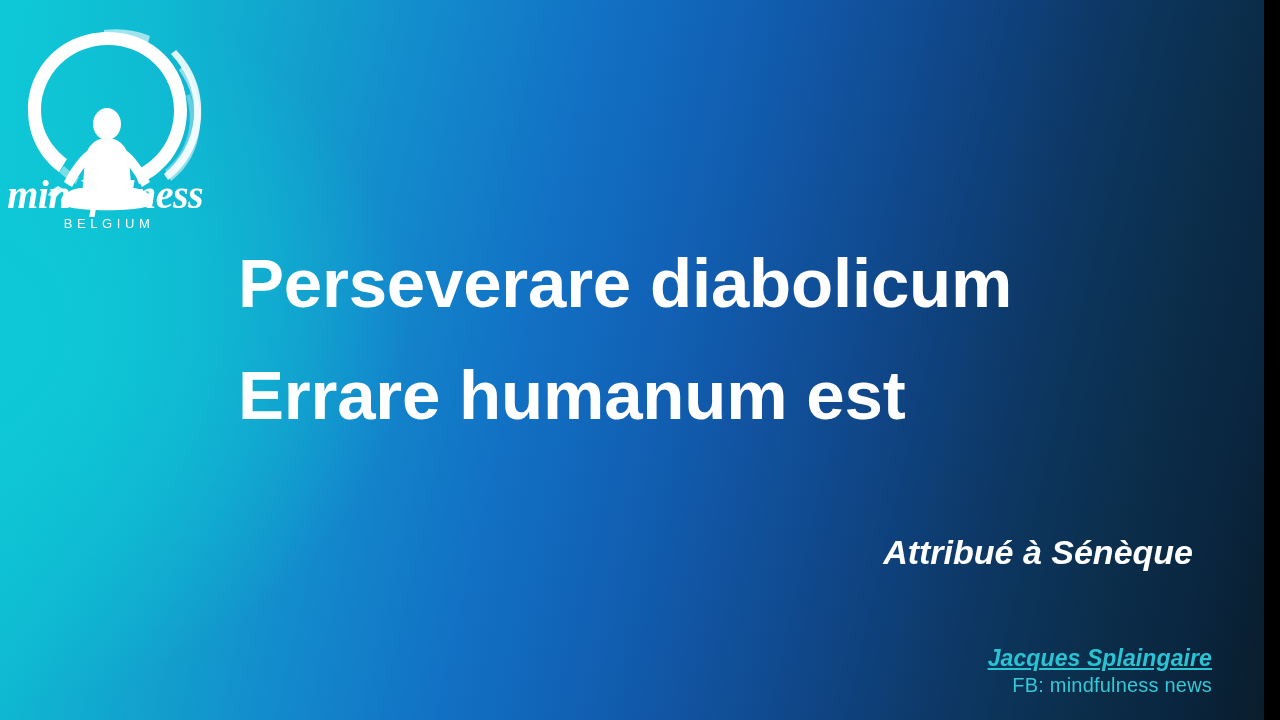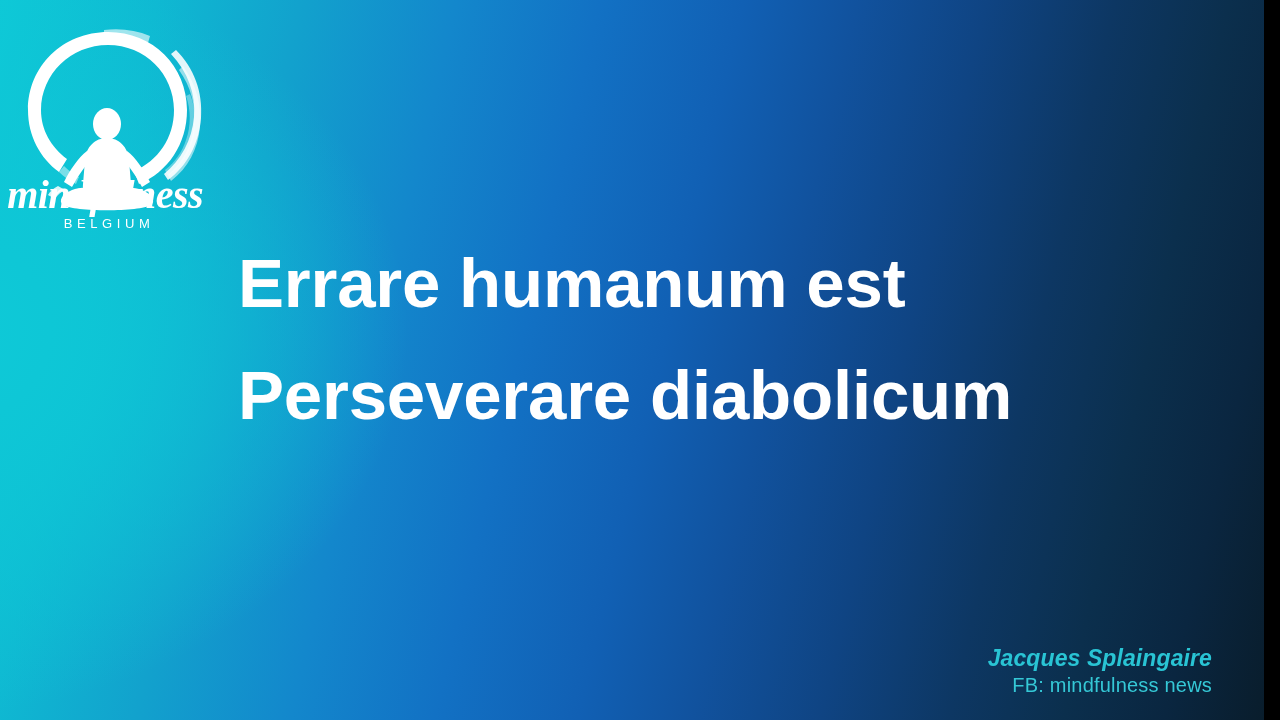--- a/index.html
+++ b/index.html
@@ -78,20 +78,21 @@
     width: 1212px;
     text-align: right;
   }
   .credit-name {
     color: #29c4d4;
     font-size: 23px;
     font-weight: bold;
     font-style: italic;
     line-height: 1.18;
     letter-spacing: 0.1px;
+    text-decoration: underline;
   }
   .credit-handle {
     color: #35c8d6;
     font-size: 20px;
     font-weight: normal;
     line-height: 1.3;
     letter-spacing: 0.2px;
   }
 </style>
 </head>
@@ -160,23 +161,24 @@
       </g>
 
       <g fill="#ffffff">
         <text x="97" y="190" text-anchor="middle" font-family="Liberation Serif, serif" font-size="40" font-style="italic" font-weight="bold" letter-spacing="-0.6">mindfulness</text>
         <text x="101" y="210" text-anchor="middle" font-family="Liberation Sans, sans-serif" font-size="13" font-weight="normal" letter-spacing="4.6">BELGIUM</text>
       </g>
     </svg>
   </div>
 
   <div class="title-block">
+    <div class="title-line">Perseverare diabolicum</div>
     <div class="title-line">Errare humanum est</div>
-    <div class="title-line">Perseverare diabolicum</div>
   </div>
 
+  <div class="attribution">Attribué à Sénèque</div>
 
   <div class="credit">
     <div class="credit-name">Jacques Splaingaire</div>
     <div class="credit-handle">FB: mindfulness news</div>
   </div>
 
 </div>
 
 </body></html>

